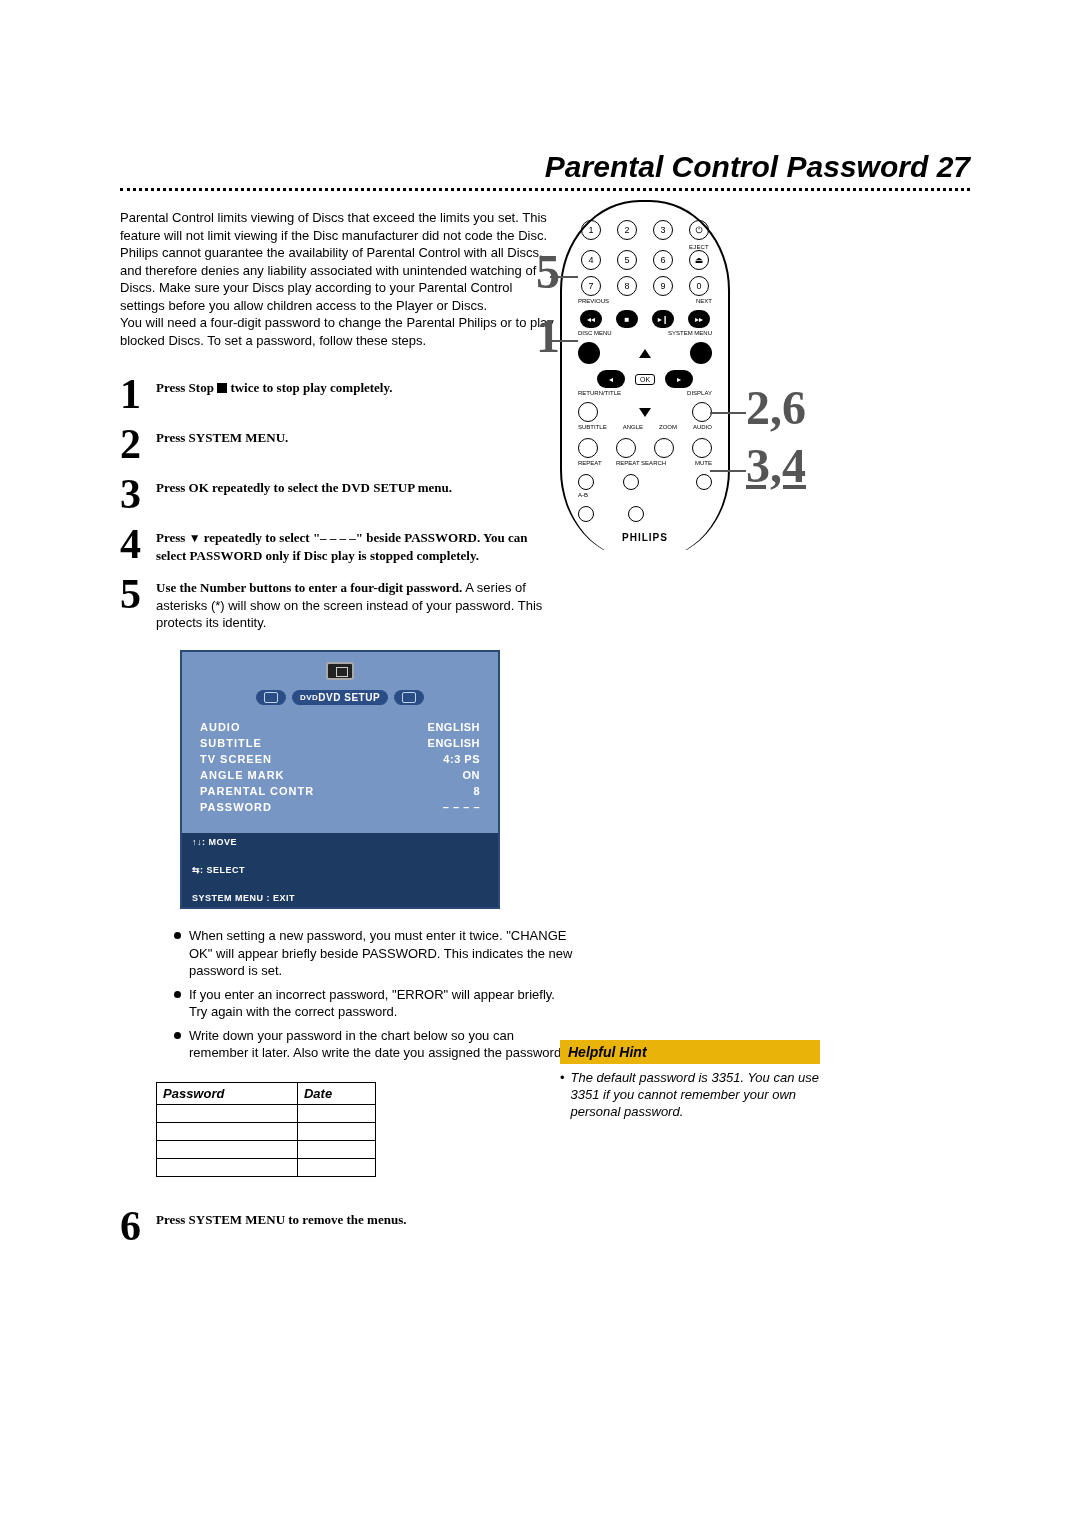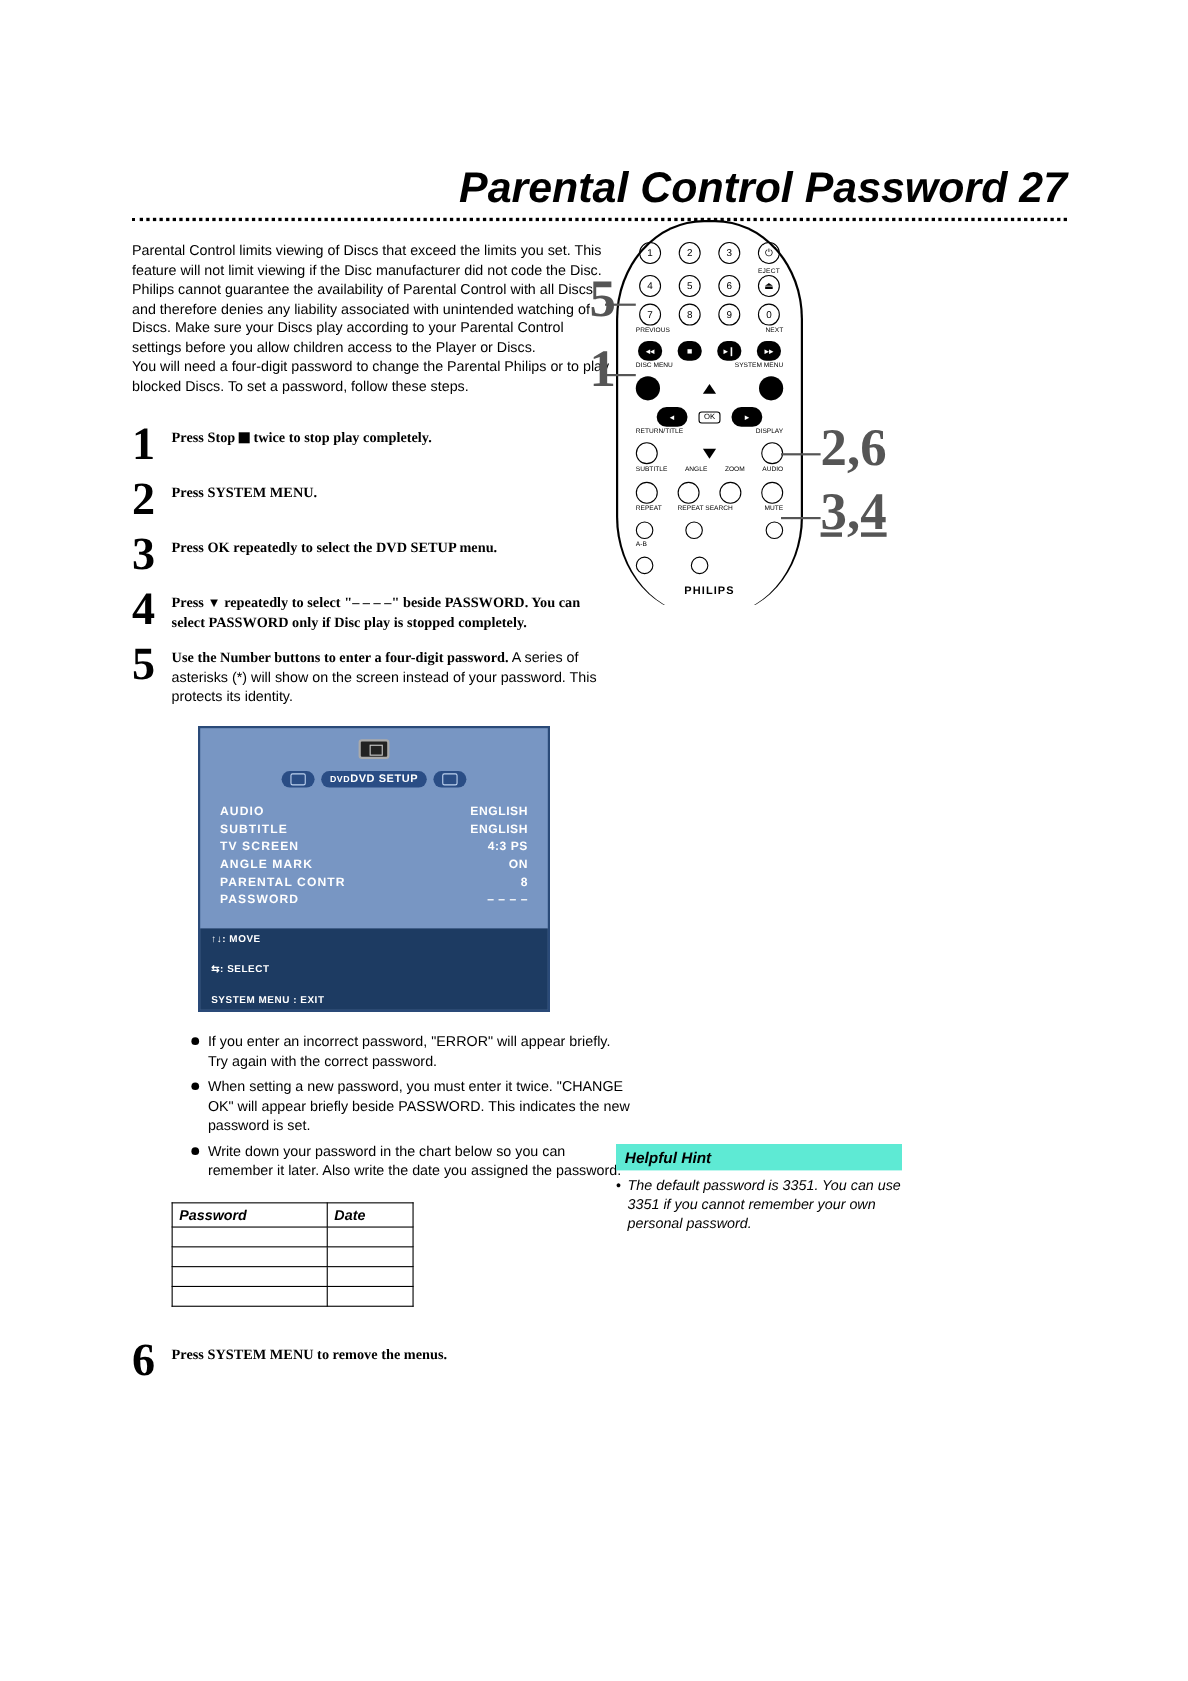--- a/index.html
+++ b/index.html
@@ -9,21 +9,21 @@
     color: #000;
     background: #fff;
     width: 1080px;
     height: 1528px;
     position: relative;
     padding: 150px 110px 0 120px;
   }
   .page-title {
     font-style: italic;
     font-weight: bold;
-    font-size: 39px;
+    font-size: 30px;
     text-align: right;
     margin-bottom: 4px;
   }
   .dotted-rule {
     border: none;
     border-top: 3px dotted #000;
     margin-bottom: 18px;
   }
   .intro {
     width: 440px;
@@ -114,21 +114,21 @@
   .logo{font-size:10px;font-weight:bold;letter-spacing:1px;text-align:center;margin-top:10px;}
   .callout{position:absolute;font-weight:bold;color:#555;}
   .callout.big{font-family:Georgia,serif;font-size:48px;line-height:1;}
   .callout .line{position:absolute;background:#555;height:2px;}
   .c5{top:48px;left:-24px;} .c5 .line{width:28px;left:14px;top:28px;}
   .c1{top:112px;left:-24px;} .c1 .line{width:28px;left:14px;top:28px;}
   .c26{top:184px;right:-76px;} .c26 .line{width:36px;left:-36px;top:28px;}
   .c34{top:242px;right:-76px;text-decoration:underline;} .c34 .line{width:36px;left:-36px;top:28px;}
   
   .hint-box { position:absolute; left:560px; top:1040px; width:260px; }
-  .hint-head { background:#5eead4; font-weight:bold; font-style:italic; padding:4px 8px; font-size:14px; }
+  .hint-head { background:#eab308; font-weight:bold; font-style:italic; padding:4px 8px; font-size:14px; }
   .hint-body { display:flex; gap:6px; padding-top:6px; font-style:italic; font-size:13px; line-height:1.3;}
   .hint-body::before{content:"•";font-style:normal;}
 </style>
 </head>
 <body>
 
 <div class="page-title">
   <span>Parental Control Password</span>
   <span>27</span>
 </div>
@@ -203,22 +203,22 @@
       </div>
     </div>
   <div class="osd-foot">
     <span>↑↓<span>: MOVE</span></span>
     <span>⇆<span>: SELECT</span></span>
     <span>SYSTEM MENU : EXIT</span>
   </div>
 </div>
 
 <div class="bullets" id="bullets">
+    <div class="bl">When setting a new password, you must enter it twice. "CHANGE OK" will appear briefly beside PASSWORD. This indicates the new password is set.</div>
     <div class="bl">If you enter an incorrect password, "ERROR" will appear briefly. Try again with the correct password.</div>
-    <div class="bl">When setting a new password, you must enter it twice. "CHANGE OK" will appear briefly beside PASSWORD. This indicates the new password is set.</div>
     <div class="bl">Write down your password in the chart below so you can remember it later.  Also write the date you assigned the password.</div>
   </div>
 
 <table class="pwtable">
   <tbody>
       <tr>
         <th>Password</th>
         <th>Date</th>
       </tr>
   <tr>

